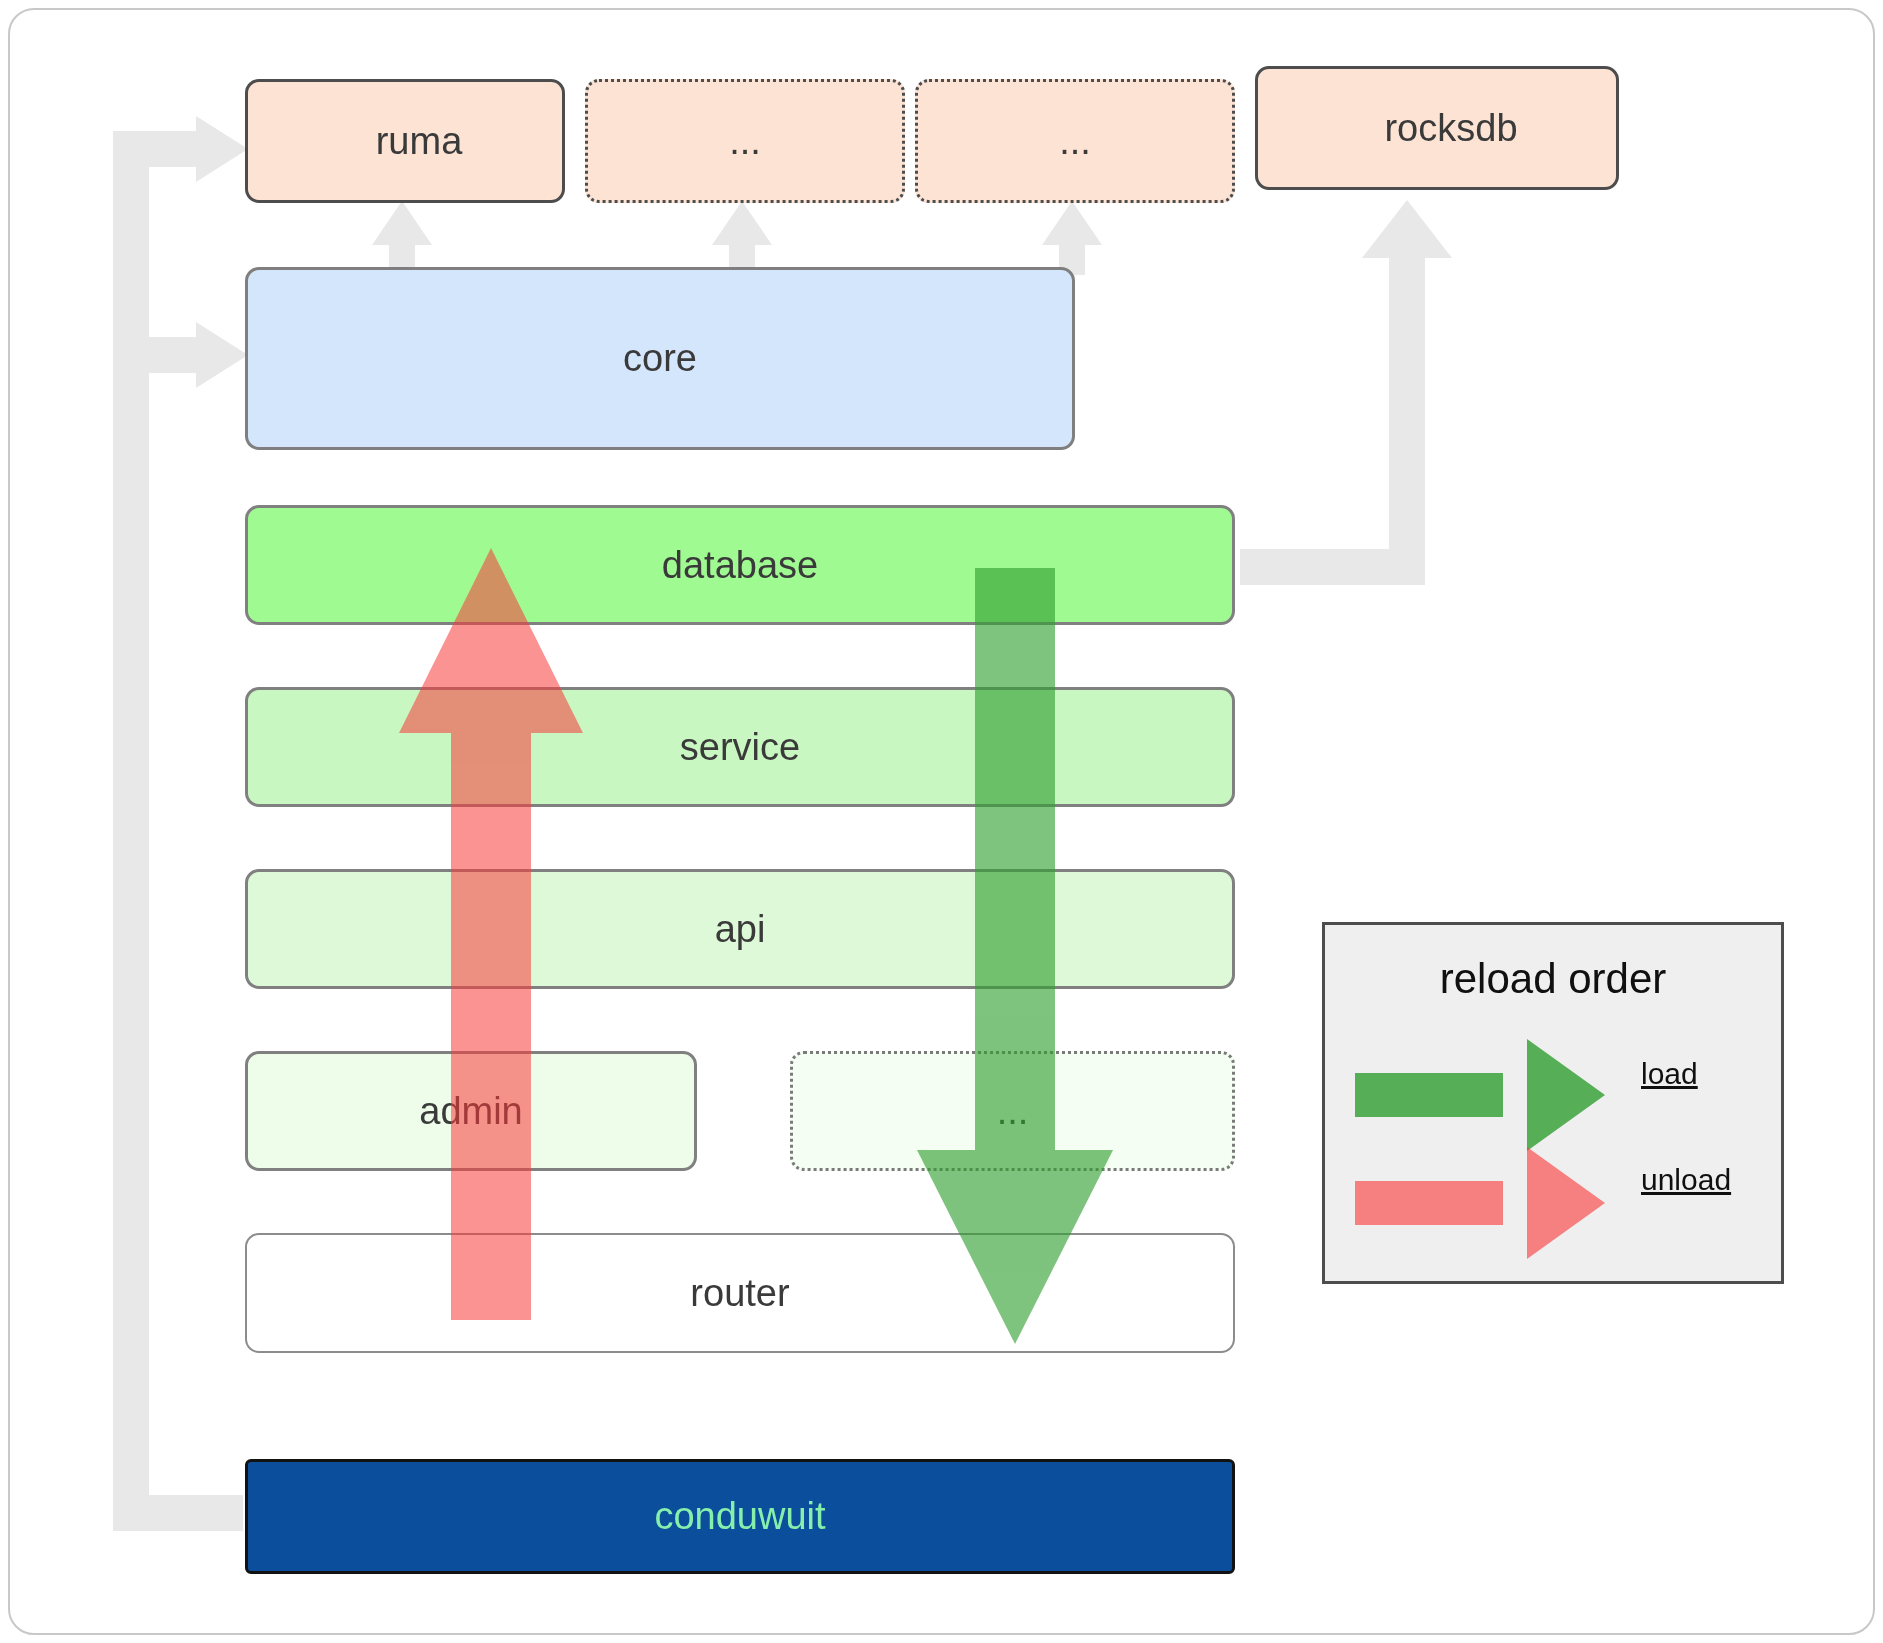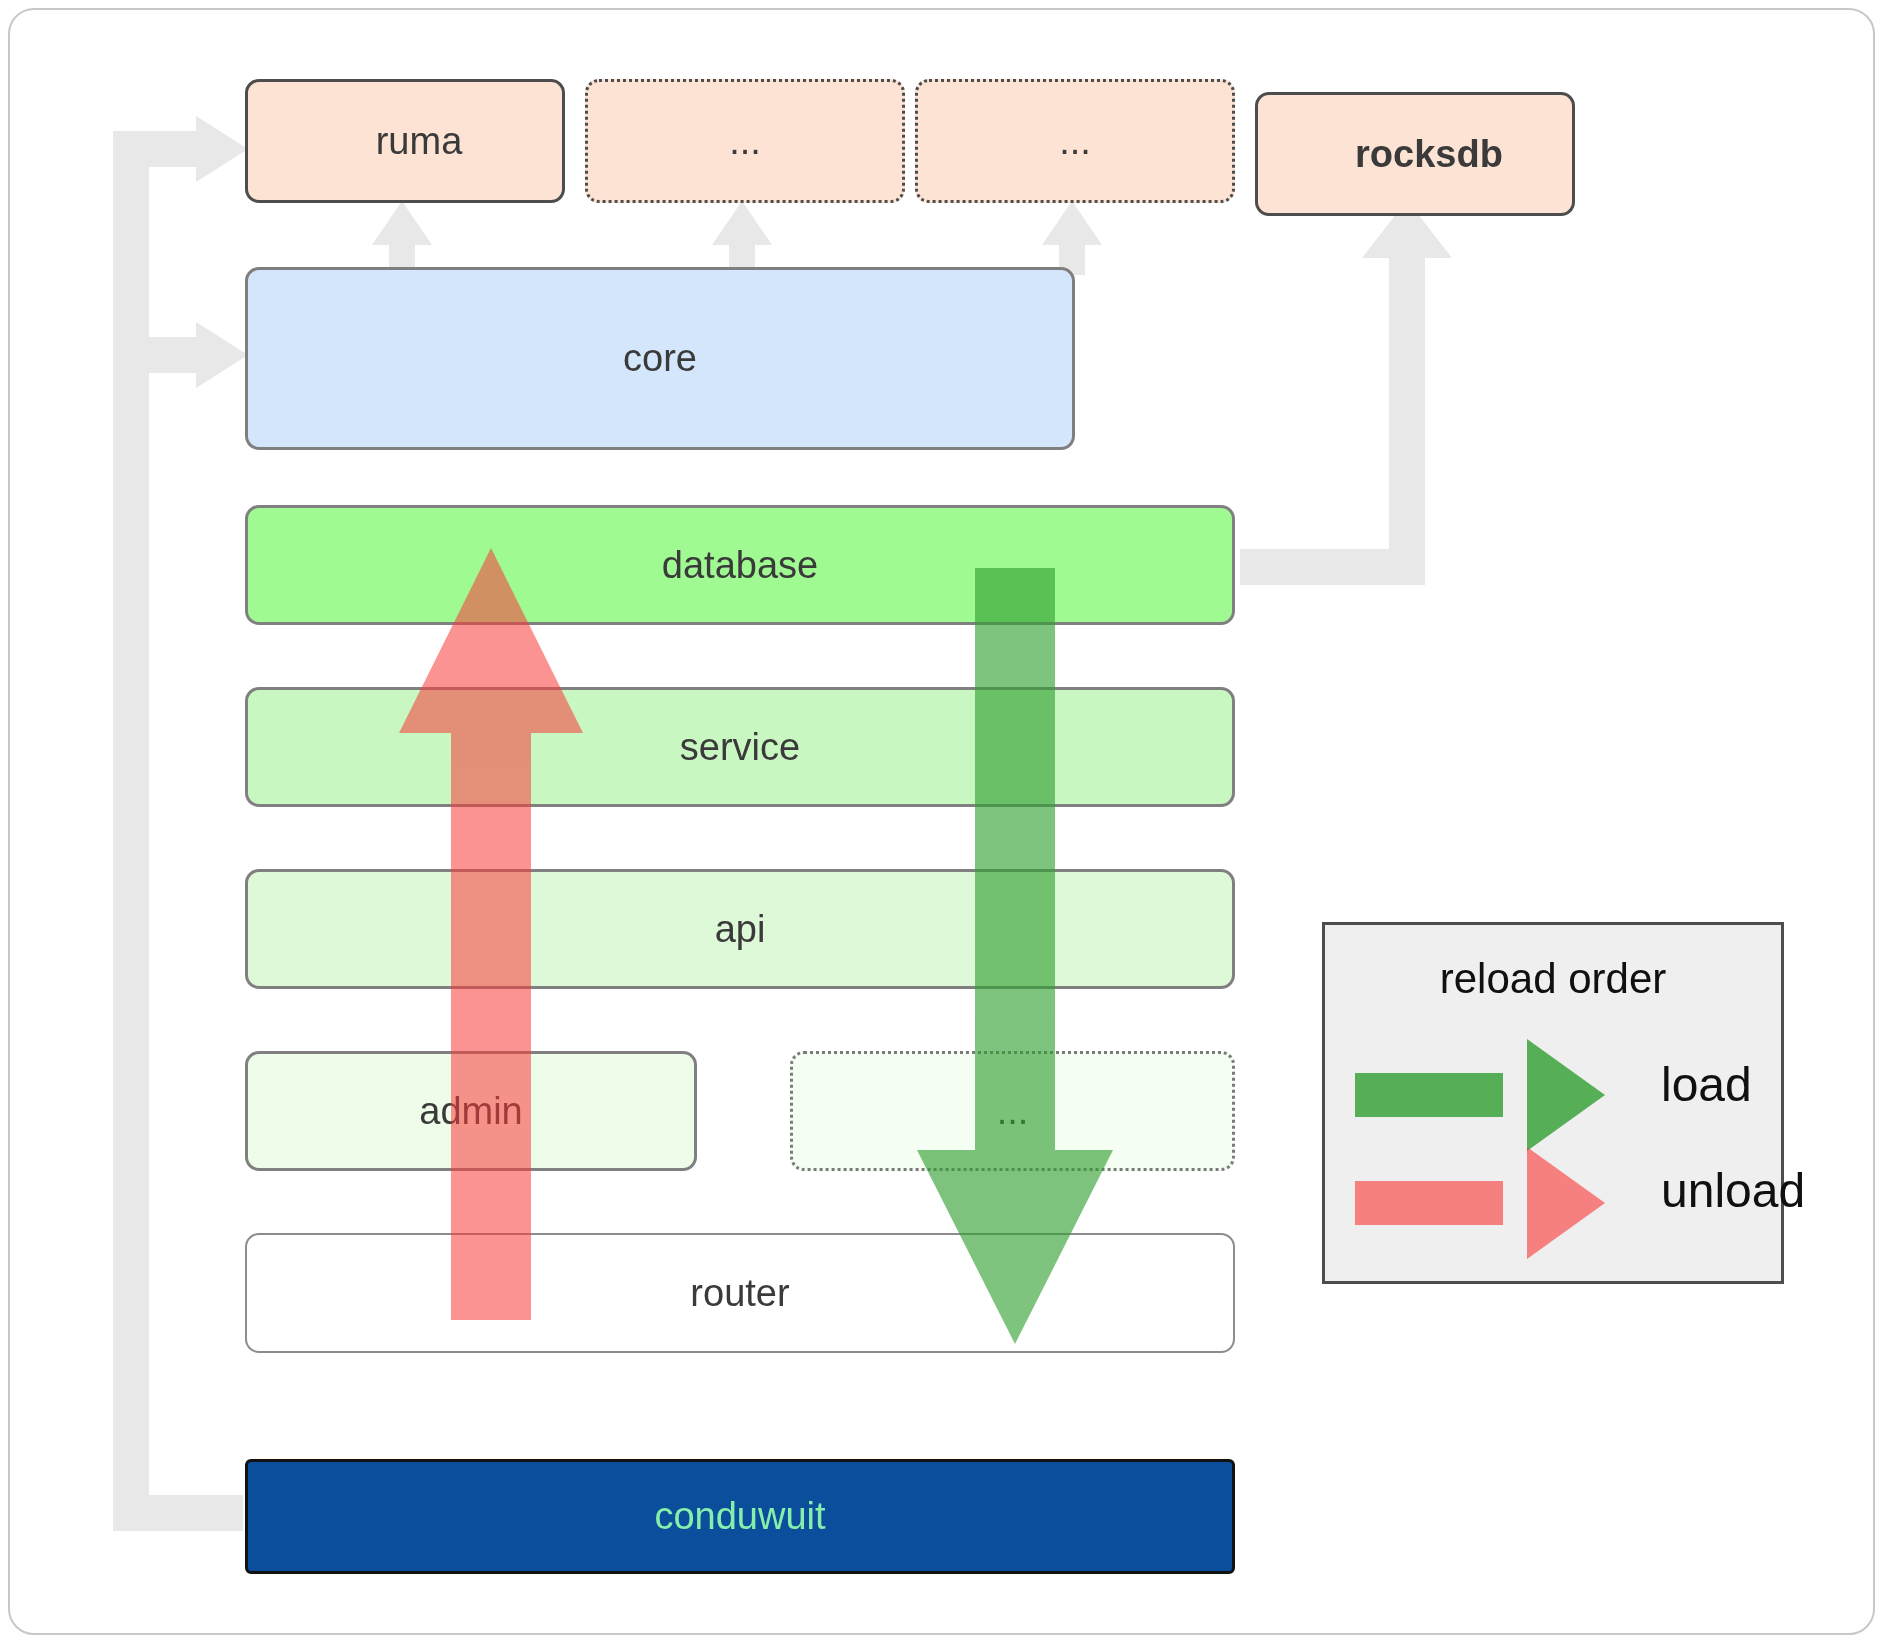--- a/index.html
+++ b/index.html
@@ -97,23 +97,24 @@
     position: absolute;
     top: 30px;
     left: 0;
     width: 100%;
     text-align: center;
     font-size: 42px;
     color: #101010;
   }
   .legend-label {
     position: absolute;
-    font-size: 48px;
+    font-size: 30px;
     color: #101010;
-    left: 336px;
+    left: 316px;
+    text-decoration: underline;
   }
   .legend-label.load { top: 132px; }
   .legend-label.unload { top: 238px; }
   .legend-arrow-svg {
     position: absolute;
     left: 30px;
     width: 280px;
     height: 120px;
   }
   .legend-arrow-svg.load { top: 110px; }
@@ -166,21 +167,21 @@
   </div>
 
   <div class="box box-dep-dotted" style="left:585px; top:79px; width:320px; height:124px;">
     <span>...</span>
   </div>
 
   <div class="box box-dep-dotted" style="left:915px; top:79px; width:320px; height:124px;">
     <span>...</span>
   </div>
 
-  <div class="box box-dep" style="left:1255px; top:92px; width:320px; height:124px;font-weight:bold;">
+  <div class="box box-dep" style="left:1255px; top:66px; width:364px; height:124px;">
     <span>rocksdb</span>
   </div>
 
   <div class="box box-core" style="left:245px; top:267px; width:830px; height:183px;">
     <span>core</span>
   </div>
 
   <div class="box layer" style="left:245px; top:687px; width:990px; height:120px; background:#c9f7c1;">
     <span>service</span>
   </div>

